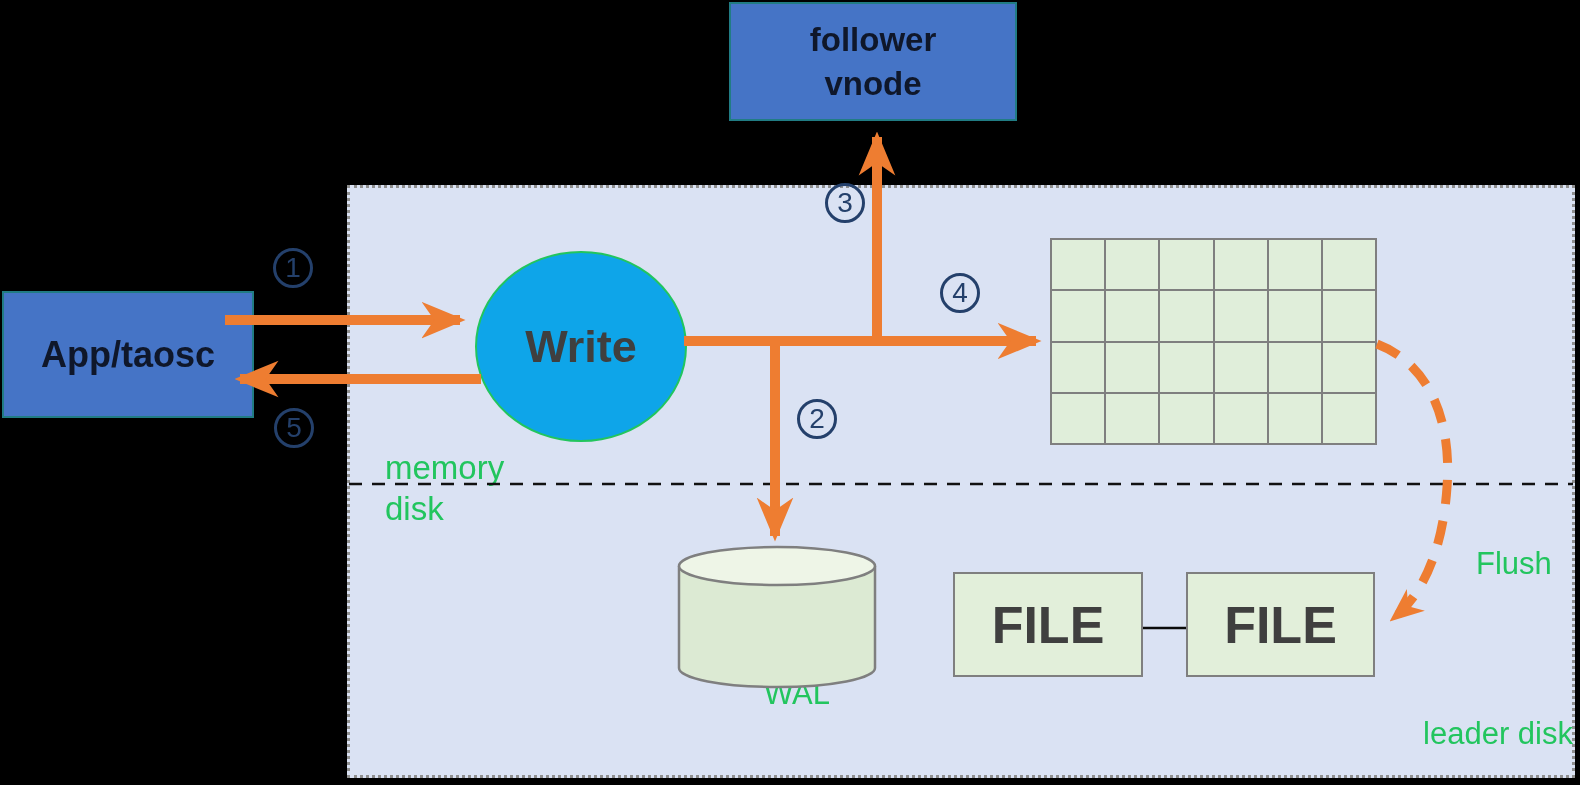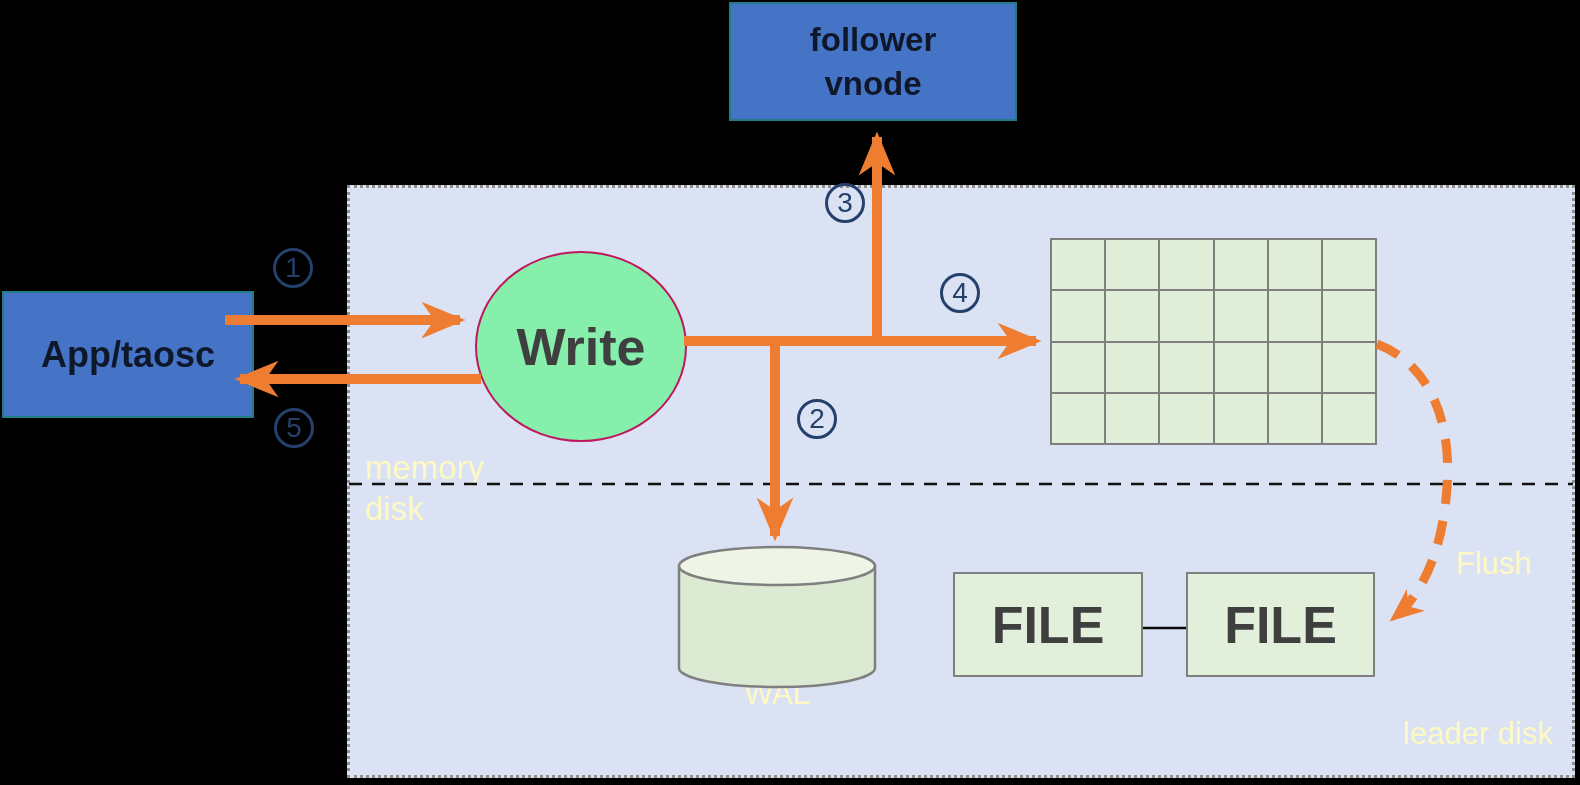--- a/index.html
+++ b/index.html
@@ -20,44 +20,44 @@
     background:#4574c6;border:2px solid #217c84;box-sizing:border-box;
     display:flex;align-items:center;justify-content:center;
     color:#0f172a;font-weight:bold;text-align:center;
   }
   .follower{left:729px;top:2px;width:288px;height:119px;font-size:33px;line-height:1.32;white-space:pre-line;}
   .app{left:2px;top:291px;width:252px;height:127px;font-size:36px;}
 
   
   .write-circle{
     left:475px;top:251px;width:212px;height:191px;border-radius:50%;
-    background:#86efac;border:2px solid #be185d;box-sizing:border-box;
+    background:#0ea5e9;border:2px solid #22c55e;box-sizing:border-box;
     display:flex;align-items:center;justify-content:center;
-    color:#3f3f3f;font-weight:bold;font-size:52px;
+    color:#3f3f3f;font-weight:bold;font-size:45px;
   }
 
   
   .memgrid{
     left:1050px;top:238px;width:327px;height:207px;
     display:grid;background:#7f7f7f;
     border:2px solid #7f7f7f;box-sizing:border-box;gap:2px;
   }
   .memgrid .cell{background:#e0eeda;}
 
   
   .file-box{
     background:#e2efda;border:2px solid #7f7f7f;box-sizing:border-box;
     display:flex;align-items:center;justify-content:center;
     color:#3f3f3f;font-weight:bold;font-size:52px;
   }
   .file1{left:953px;top:572px;width:190px;height:105px;}
   .file2{left:1186px;top:572px;width:189px;height:105px;}
 
   
-  .lbl{color:#fef9c3;}
+  .lbl{color:#22c55e;margin-left:20px;}
   .lbl-memory{left:365px;top:449px;font-size:33px;}
   .lbl-disk{left:365px;top:490px;font-size:33px;}
   .lbl-wal{left:687px;top:676px;width:180px;text-align:center;font-size:31px;}
   .lbl-flush{left:1456px;top:546px;font-size:31px;}
   .lbl-leader{left:1250px;top:716px;width:303px;text-align:right;font-size:31px;}
 
   
   .badge{
     width:40px;height:40px;border-radius:50%;
     border:3px solid #24406b;box-sizing:border-box;

